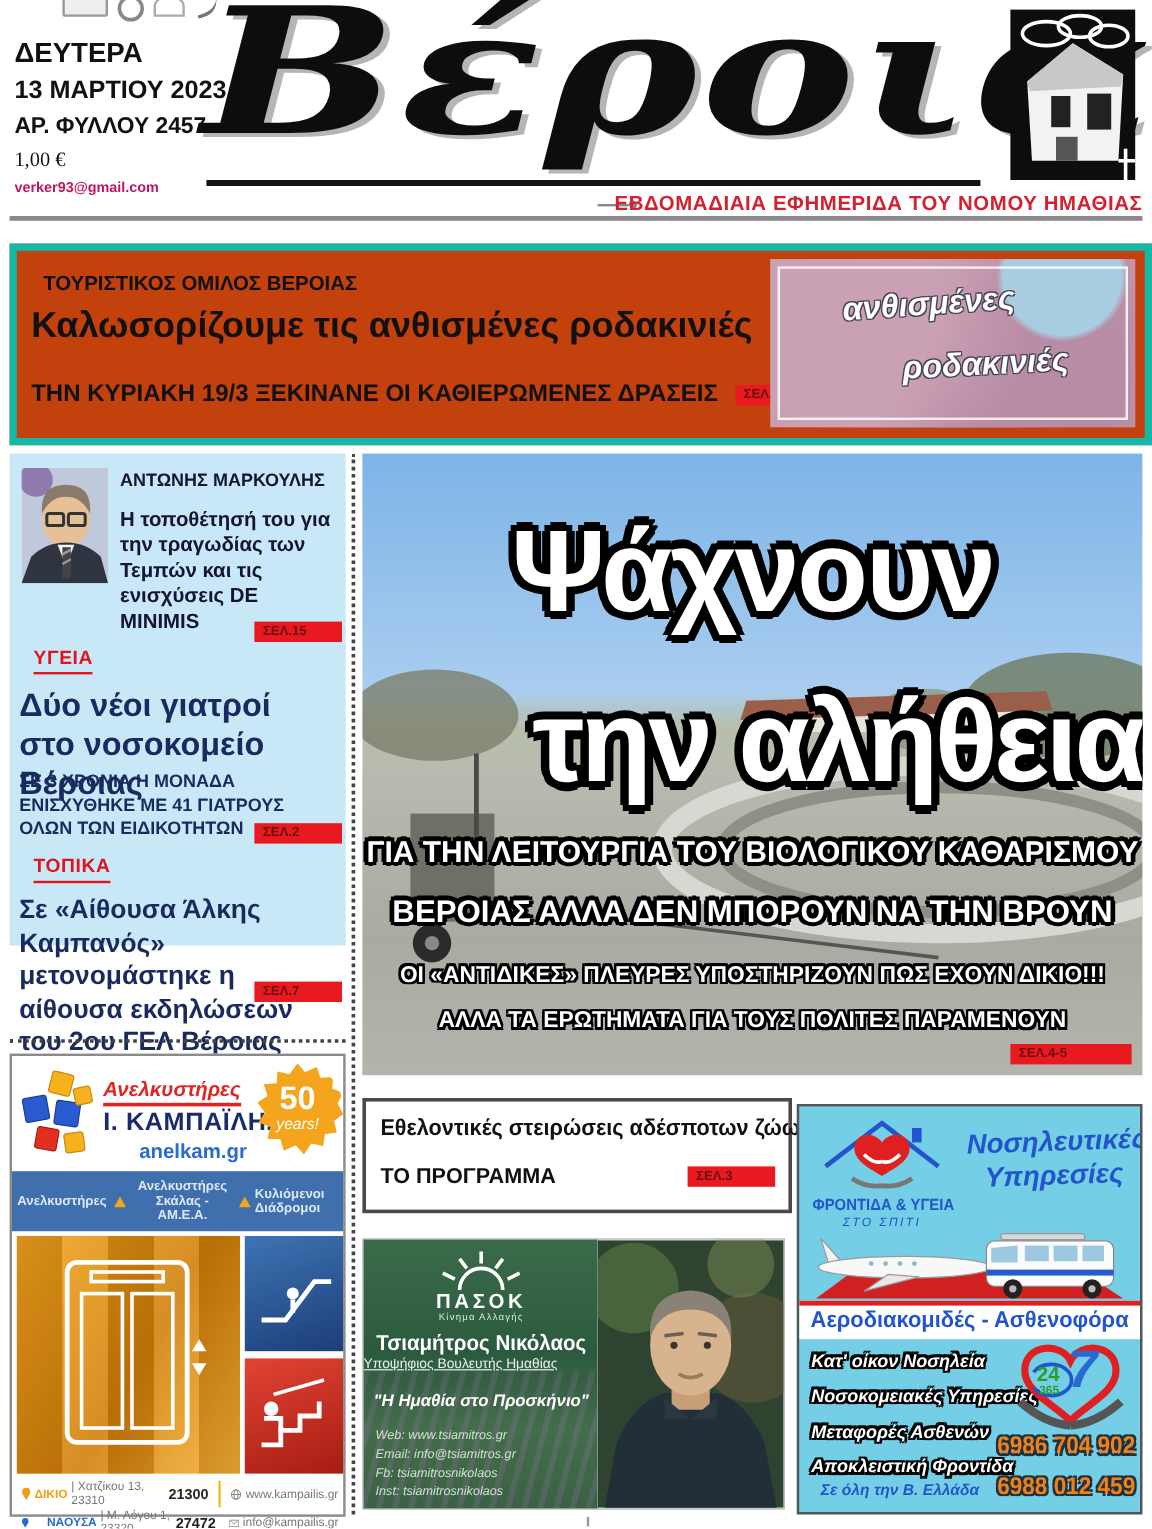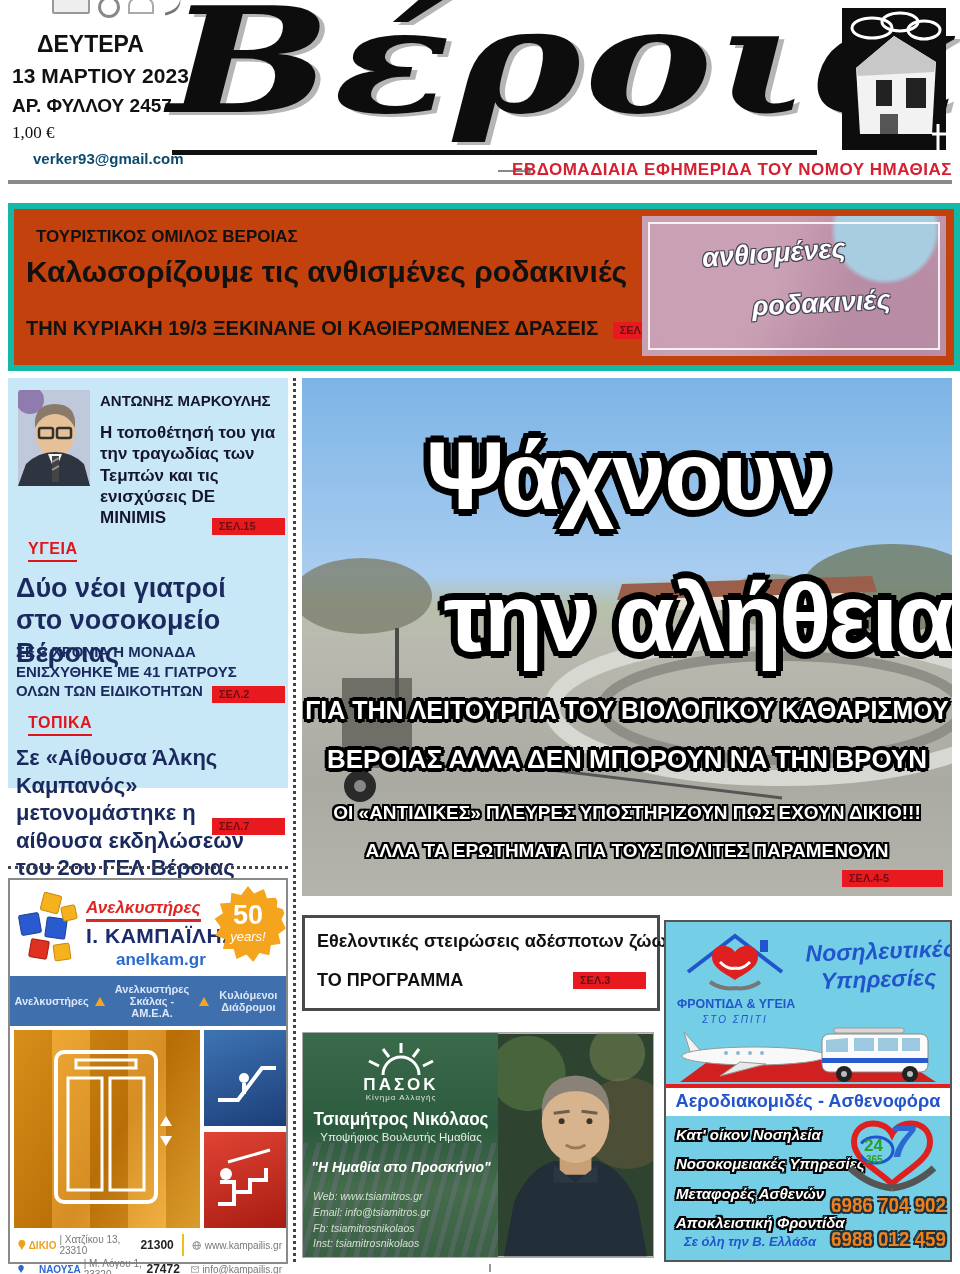--- a/index.html
+++ b/index.html
@@ -36,25 +36,25 @@
   <div class="abs" style="left:0;top:0;width:960px;height:200px;">
 
     <div class="abs" style="left:52px;top:-4px;display:flex;gap:8px;">
       <span style="width:34px;height:14px;border:2px solid #999;border-radius:2px;background:#eee;"></span>
       <span style="width:16px;height:16px;border:3px solid #888;border-radius:50%;"></span>
       <span style="width:22px;height:14px;border:2px solid #aaa;border-radius:50% 50% 0 0;"></span>
       <span style="width:20px;height:14px;border-bottom:3px solid #777;border-radius:0 0 14px 0;transform:rotate(-20deg);"></span>
     </div>
 
     <div class="abs" style="left:12px;top:28px;line-height:1.45;">
-      <div class="b" style="font-size:23px;margin-left:25px;">ΔΕΥΤΕΡΑ</div>
+      <div class="b" style="font-size:23px;">ΔΕΥΤΕΡΑ</div>
       <div class="b" style="font-size:21px;">13 ΜΑΡΤΙΟΥ 2023</div>
       <div class="b" style="font-size:19px;">ΑΡ. ΦΥΛΛΟΥ 2457</div>
       <div style="font-size:17px;margin-top:2px;font-family:Liberation Serif, serif;">1,00 €</div>
-      <div class="b" style="font-size:15px;color:#0c4a6e;margin-top:2px;margin-left:21px;">verker93@gmail.com</div>
+      <div class="b" style="font-size:12px;color:#be185d;margin-top:2px;">verker93@gmail.com</div>
     </div>
 
     <div class="abs masthead" style="left:168px;top:-12px;">Βέροια</div>
     <div class="abs" style="left:172px;top:150px;width:645px;height:5px;background:#111;"></div>
 
     <svg class="abs" style="left:834px;top:6px;" width="114" height="152" viewBox="0 0 114 152">
       <rect x="8" y="2" width="104" height="142" fill="#0d0d0d"></rect>
       <ellipse cx="38" cy="22" rx="20" ry="10" fill="none" stroke="#fff" stroke-width="3"></ellipse>
       <ellipse cx="66" cy="16" rx="18" ry="9" fill="none" stroke="#fff" stroke-width="3"></ellipse>
       <ellipse cx="90" cy="24" rx="16" ry="9" fill="none" stroke="#fff" stroke-width="3"></ellipse>
@@ -174,21 +174,21 @@
                 clip-path:polygon(50% 0%,58% 10%,71% 4%,75% 16%,89% 15%,88% 28%,100% 32%,94% 44%,100% 56%,90% 63%,93% 76%,80% 78%,78% 91%,65% 88%,57% 100%,48% 90%,35% 96%,31% 83%,17% 83%,20% 70%,7% 65%,14% 54%,6% 43%,17% 36%,13% 23%,27% 22%,28% 9%,41% 12%);">
       <div class="b" style="text-align:center;margin-top:16px;font-size:27px;color:#fff;line-height:1;">50</div>
       <div class="script" style="text-align:center;font-size:13px;color:#fff;">years!</div>
     </div>
 
     <div class="abs" style="left:0;top:96px;width:276px;height:50px;background:#3f6fad;display:flex;align-items:center;justify-content:space-around;">
       <div class="b" style="font-size:11px;color:#dce8fa;width:80px;text-align:center;">Ανελκυστήρες</div>
       <span style="width:0;height:0;border-left:5px solid transparent;border-right:5px solid transparent;border-bottom:9px solid #f5a51d;"></span>
       <div class="b" style="font-size:11px;color:#dce8fa;width:88px;text-align:center;">Ανελκυστήρες Σκάλας - ΑΜ.Ε.Α.</div>
       <span style="width:0;height:0;border-left:5px solid transparent;border-right:5px solid transparent;border-bottom:9px solid #f5a51d;"></span>
-      <div class="b" style="font-size:11px;color:#dce8fa;width:72px;text-align:center;">Κυλιόμενοι Διάδρομοι</div>
+      <div class="b" style="font-size:11px;color:#dce8fa;width:72px;">Κυλιόμενοι Διάδρομοι</div>
     </div>
 
     <div class="abs" style="left:4px;top:150px;width:186px;height:198px;
                 background:repeating-linear-gradient(90deg,rgba(140,80,0,.25) 0 38px,rgba(255,210,120,.25) 38px 76px),linear-gradient(120deg,#f2a422,#c87708 55%,#f6b63c);">
       <svg width="186" height="198" viewBox="0 0 186 198">
         <rect x="42" y="22" width="100" height="150" rx="8" fill="none" stroke="#fff" stroke-width="4"></rect>
         <rect x="62" y="30" width="60" height="8" fill="none" stroke="#fff" stroke-width="3"></rect>
         <rect x="54" y="48" width="34" height="112" fill="none" stroke="#fff" stroke-width="3"></rect>
         <rect x="96" y="48" width="34" height="112" fill="none" stroke="#fff" stroke-width="3"></rect>
         <polygon points="152,86 146,96 158,96" fill="#fff"></polygon>
@@ -257,21 +257,21 @@
             <line x1="22" y1="8" x2="28" y2="16"></line>
             <line x1="58" y1="8" x2="52" y2="16"></line>
           <line x1="8" y1="20" x2="18" y2="25"></line>
             <line x1="72" y1="20" x2="62" y2="25"></line>
           <path d="M22,34 A18,18 0 0 1 58,34"></path>
         </g>
       </svg>
       <div class="abs b" style="left:0;top:42px;width:196px;text-align:center;color:#fff;font-size:17px;letter-spacing:3px;">ΠΑΣΟΚ</div>
       <div class="abs" style="left:0;top:60px;width:196px;text-align:center;color:#d8e8d8;font-size:8px;letter-spacing:1px;">Κίνημα Αλλαγής</div>
       <div class="abs b" style="left:0;top:76px;width:196px;text-align:center;color:#fff;font-size:18px;white-space:nowrap;transform:scaleX(.95);">Τσιαμήτρος Νικόλαος</div>
-      <div class="abs" style="left:0;top:98px;width:196px;text-align:center;color:#e8f0e8;font-size:11.5px;">Υποψήφιος Βουλευτής Ημαθίας</div>
+      <div class="abs" style="left:0;top:98px;width:196px;color:#e8f0e8;font-size:11.5px;text-decoration:underline;">Υποψήφιος Βουλευτής Ημαθίας</div>
       <div class="abs b script" style="left:0;top:126px;width:196px;text-align:center;color:#fff;font-size:14px;">"Η Ημαθία στο Προσκήνιο"</div>
       <div class="abs script" style="left:10px;top:156px;color:#d0e0d0;font-size:10.5px;line-height:1.5;">
         <div>Web: www.tsiamitros.gr</div>
         <div>Email: info@tsiamitros.gr</div>
         <div>Fb: tsiamitrosnikolaos</div>
         <div>Inst: tsiamitrosnikolaos</div>
       </div>
     </div>
     <svg width="156" height="224" viewBox="0 0 156 224">
       <rect width="156" height="224" fill="#2e4430"></rect>

